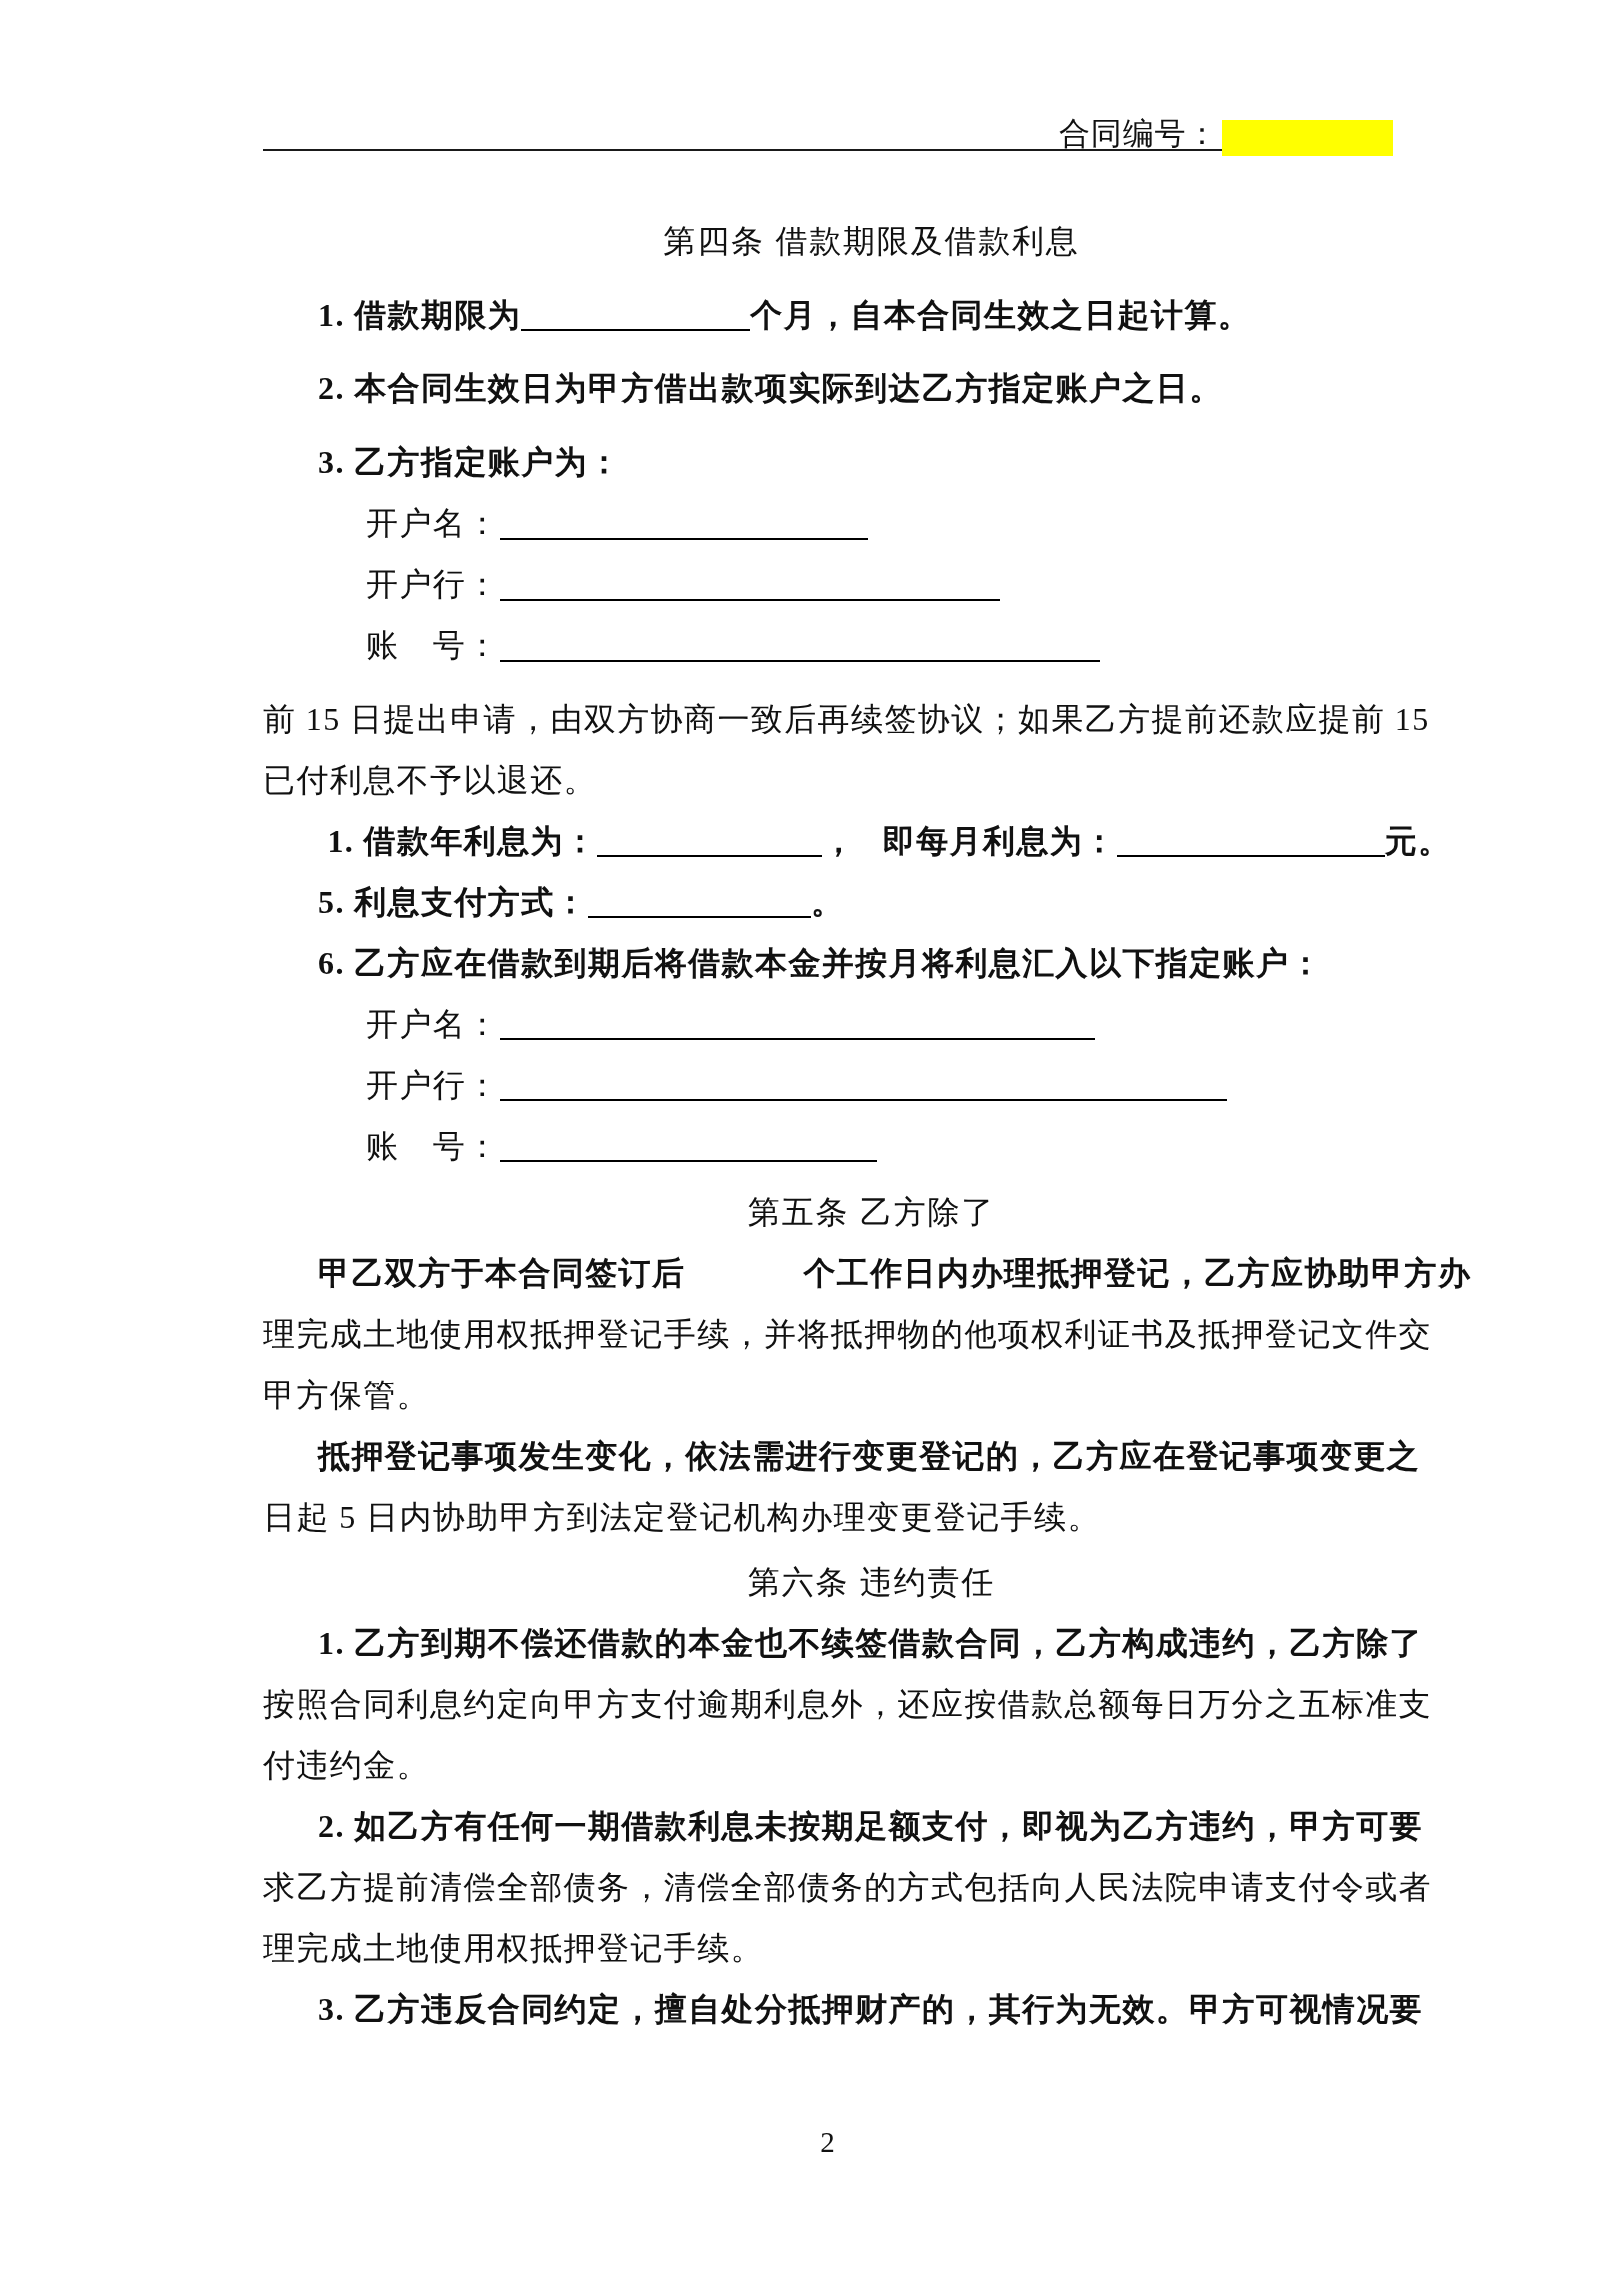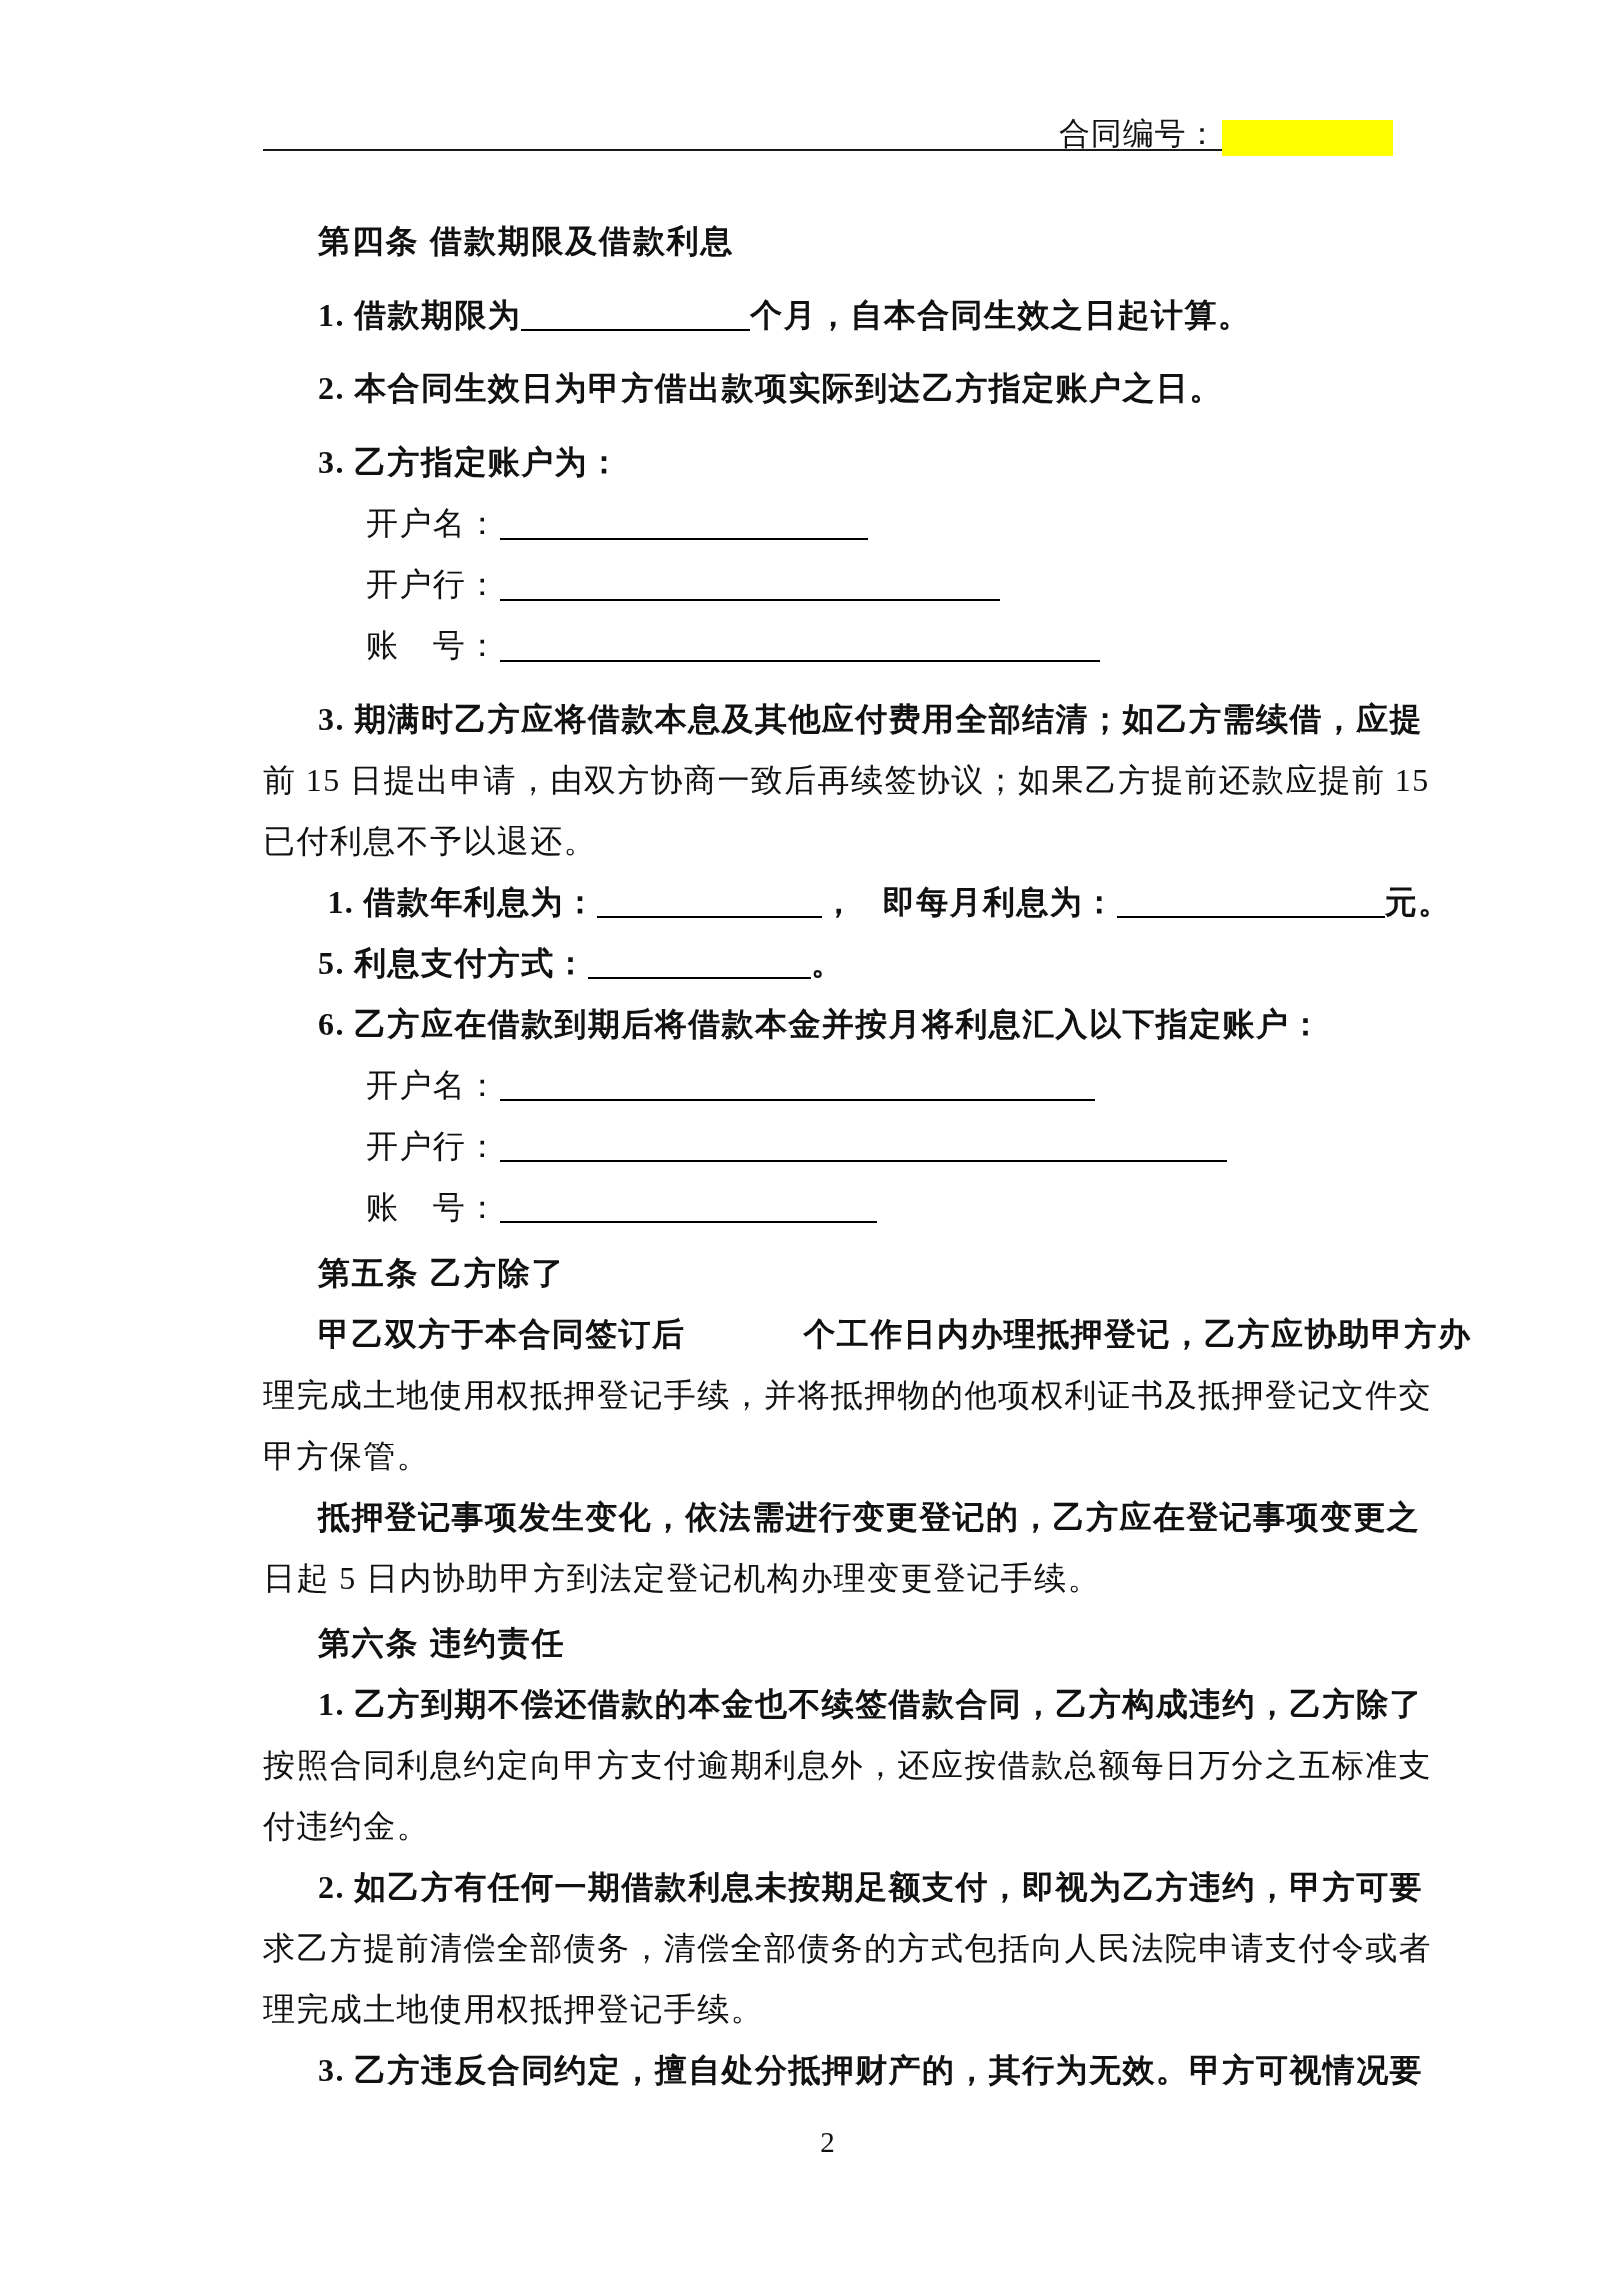--- a/index.html
+++ b/index.html
@@ -57,23 +57,24 @@
   .doc .block:nth-child(11){margin-top:5.5px;}
   .doc .block:nth-child(14){margin-top:3.6px;}
   .line{
     font-size:32px;
     line-height:61px;
     letter-spacing:1.4px;
     white-space:pre;
   }
   .heading-line{
     font-family:"Liberation Sans","DejaVu Sans",sans-serif;
-    font-weight:bold;
+    font-weight:normal;
     text-indent:55px;
     letter-spacing:1.8px;
+    text-align:center;
   }
   .first{text-indent:55px;font-weight:bold;}
   .field{text-indent:103px;}
   .blank{
     display:inline-block;
     border-bottom:2.7px solid #000000;
     height:9px;
     vertical-align:baseline;
     margin-bottom:-5.5px;
   }
@@ -113,21 +114,20 @@
       </div>
       <div class="block">
         <div class="line first"><span class="run">3. 乙方指定账户为：</span></div>
       </div>
       <div class="block">
         <div class="line field"><span class="run">开户名：</span><span class="blank" style="width: 368px;"></span></div>
         <div class="line field"><span class="run">开户行：</span><span class="blank" style="width: 500px;"></span></div>
         <div class="line field"><span class="run">账　号：</span><span class="blank" style="width: 600px;"></span></div>
       </div>
       <div class="block">
-        <div class="line first"><span class="run">3. 期满时乙方应将借款本息及其他应付费用全部结清；如乙方需续借，应提</span></div>
         <div class="line"><span class="run">前 15 日提出申请，由双方协商一致后再续签协议；如果乙方提前还款应提前 15</span></div>
         <div class="line"><span class="run">已付利息不予以退还。</span></div>
       </div>
       <div class="block">
         <div class="line first"><span class="run"> 1. 借款年利息为：</span><span class="blank" style="width: 225px;"></span><span class="run">，</span><span class="gap" style="width: 27px;"></span><span class="run">即每月利息为：</span><span class="blank" style="width: 268px;"></span><span class="run">元。</span></div>
       </div>
       <div class="block">
         <div class="line first"><span class="run">5. 利息支付方式：</span><span class="blank" style="width: 223px;"></span><span class="run">。</span></div>
       </div>
       <div class="block">

